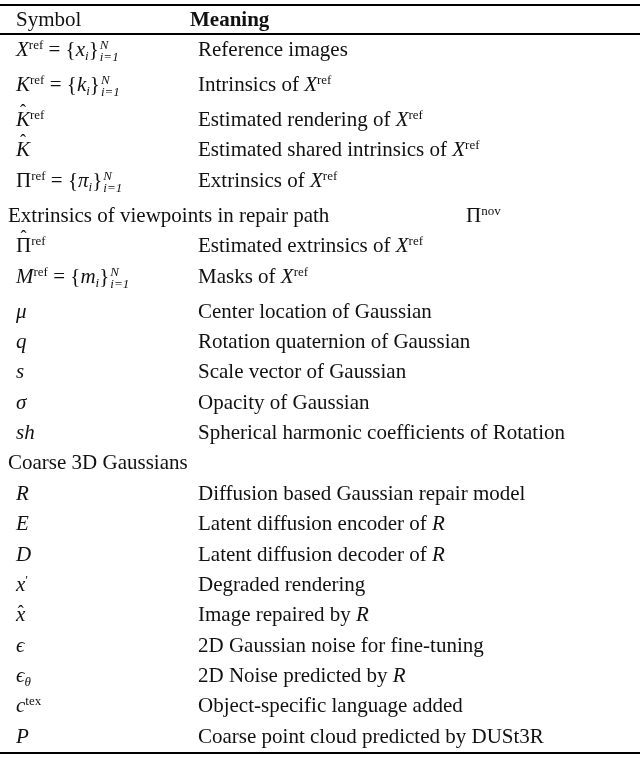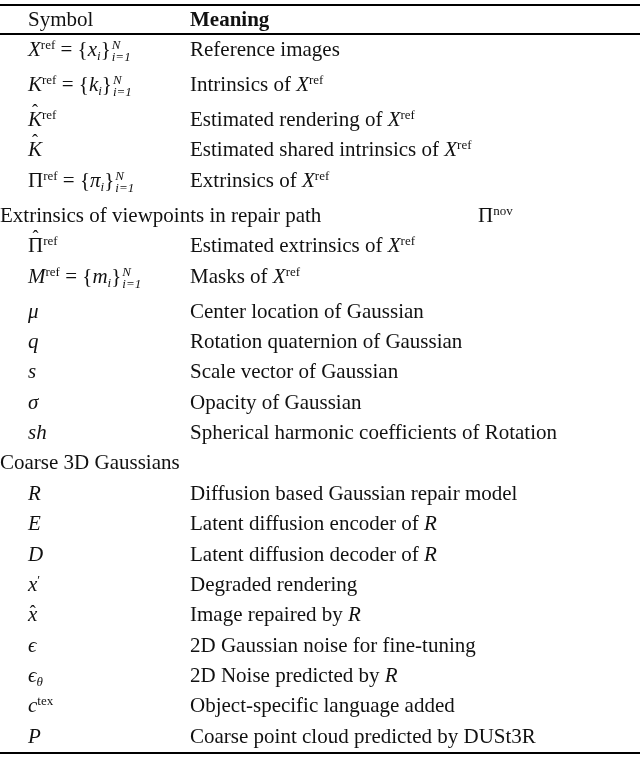--- a/index.html
+++ b/index.html
@@ -10,28 +10,28 @@
     color: #111111;
   }
   .page { position: relative; width: 640px; height: 759px; overflow: hidden; background: #ffffff; }
 
   .rule { background: #000000; width: 640px; }
   .rule.top { height: 2px; margin-top: 4px; }
   .rule.mid { height: 2px; }
   .rule.bot { height: 2px; }
 
   .header-row { display: flex; height: 27px; align-items: center; font-size: 21px; white-space: nowrap; }
-  .col-sym-h { width: 190px; padding-left: 28px; }
+  .col-sym-h { width: 190px; padding-left: 16px; }
   .col-mean-h { flex: 1; font-weight: bold; }
 
   .rows { height: 717px; display: flex; flex-direction: column; }
   .row { flex: 1; display: flex; font-size: 21px; line-height: 29.8px; white-space: nowrap; }
   .cell { overflow: visible; }
-  .cell.sym { width: 190px; padding-left: 28px; }
-  .cell.mean { flex: 1; }
+  .cell.sym { width: 190px; padding-left: 16px; }
+  .cell.mean { flex: 1; margin-left: 8px; }
 
   .t { font-style: normal; }
   .mi { font-style: italic; }
   .cal { font-style: italic; }
 
   .sup { font-size: 13px; position: relative; top: -7px; line-height: 0; }
   .sub { font-size: 13px; position: relative; top: 4px; line-height: 0; font-style: italic; }
 
   .stack {
     display: inline-flex; flex-direction: column; align-items: flex-start;

